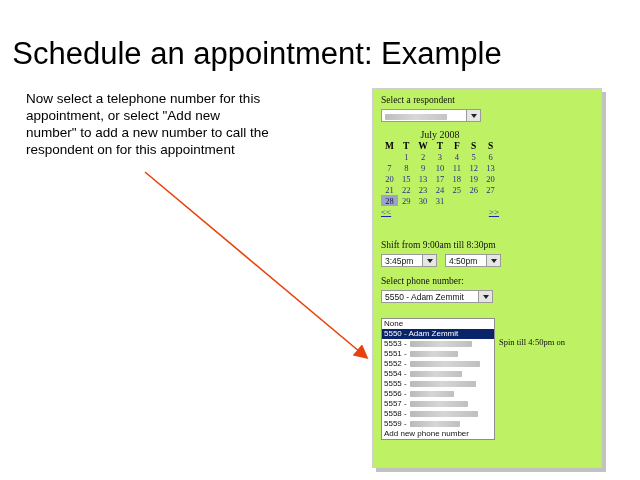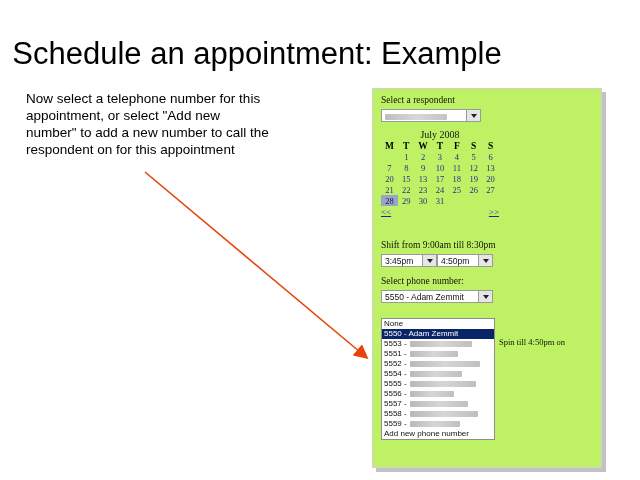--- a/index.html
+++ b/index.html
@@ -174,21 +174,21 @@
   }
 
   .shift-line {
     font-size: 9.5px;
     color: #111;
     margin: 7px 0 4px 0;
     font-family: "Liberation Serif", serif;
   }
   .time-row {
     display: flex;
-    gap: 0;
+    gap: 8px;
     margin-bottom: 9px;
   }
   .time-row .select { width: 56px; }
 
   
   .phone-area {
     position: relative;
     width: 112px;
   }
   .phone-closed {

